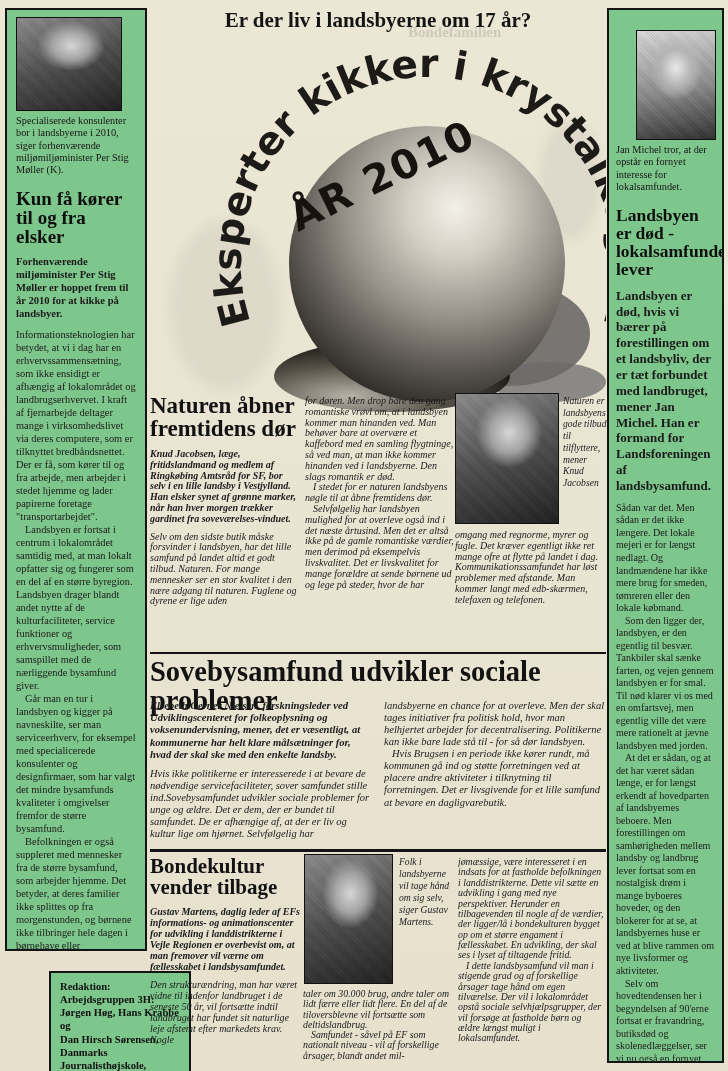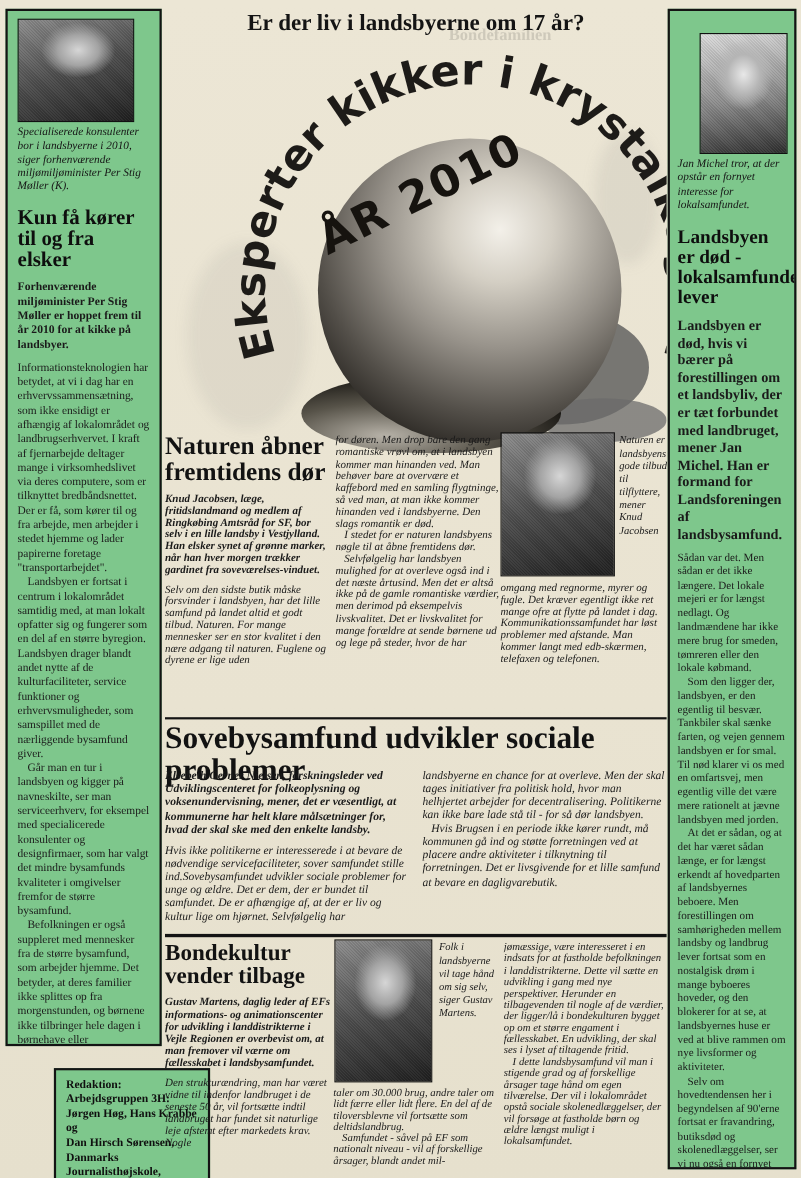--- a/index.html
+++ b/index.html
@@ -12,21 +12,21 @@
   .right-panel{left:607px;top:8px;width:117px;height:1055px;padding:20px 7px;}
   .photo{border:1px solid #111;box-sizing:border-box;
     background:
       radial-gradient(ellipse 45% 38% at 52% 30%, #d6d6d6 0%, #a3a3a3 40%, rgba(80,80,80,0) 72%),
       repeating-linear-gradient(45deg, rgba(0,0,0,.08) 0 1px, rgba(255,255,255,.04) 1px 2px),
       linear-gradient(160deg,#8d8d8d 0%,#4f4f4f 48%,#1f1f1f 100%);}
   .photo.light{background:
       radial-gradient(ellipse 46% 40% at 50% 34%, #e8e8e8 0%, #b5b5b5 42%, rgba(120,120,120,0) 75%),
       repeating-linear-gradient(45deg, rgba(0,0,0,.07) 0 1px, rgba(255,255,255,.05) 1px 2px),
       linear-gradient(170deg,#dcdcdc 0%,#8a8a8a 55%,#2e2e2e 100%);}
-  .cap{font-style:italic;font-size:10.3px;line-height:1.2;margin-top:4px;color:#151515;}
+  .cap{font-size:10.3px;line-height:1.2;margin-top:4px;color:#151515;}
   .side-hl{font-weight:bold;font-size:19px;line-height:1.02;margin:12px 0 9px;color:#0e0e0e;}
   .right-panel .side-hl{font-size:17.5px;margin:14px 0 9px;}
   .lead{font-weight:bold;font-size:10.6px;line-height:1.22;}
   .bodytxt{font-size:10.4px;line-height:1.25;margin-top:8px;}
   .bodytxt p{margin:0;}
   .bodytxt p + p{text-indent:9px;}
   .right-panel .lead{font-size:13px;}
   .right-panel .bodytxt{font-size:10.1px;line-height:1.24;}
   .red-lines{font-weight:bold;font-size:10.6px;line-height:1.24;color:#101010;}
   
@@ -172,16 +172,16 @@
     <p style="text-indent:0;">Den strukturændring, man har været vidne til indenfor landbruget i de seneste 50 år, vil fortsætte indtil landbruget har fundet sit naturlige leje afstemt efter markedets krav. Nogle</p>
   </div>
   <div class="photo gustav-photo"></div>
   <div class="gustav-cap">Folk i landsbyerne vil tage hånd om sig selv, siger Gustav Martens.</div>
   <div class="col bon-col2">
     <p>taler om 30.000 brug, andre taler om lidt færre eller lidt flere. En del af de tiloversblevne vil fortsætte som deltidslandbrug.</p>
     <p>Samfundet - såvel på EF som nationalt niveau - vil af forskellige årsager, blandt andet mil-</p>
   </div>
   <div class="col bon-col3">
     <p>jømæssige, være interesseret i en indsats for at fastholde befolkningen i landdistrikterne. Dette vil sætte en udvikling i gang med nye perspektiver. Herunder en tilbagevenden til nogle af de værdier, der ligger/lå i bondekulturen bygget op om et større engament i fællesskabet. En udvikling, der skal ses i lyset af tiltagende fritid.</p>
-    <p>I dette landsbysamfund vil man i stigende grad og af forskellige årsager tage hånd om egen tilværelse. Der vil i lokalområdet opstå sociale skolenedlæggelser, der vil forsøge at fastholde børn og ældre længst muligt i lokalsamfundet.</p>
+    <p>I dette landsbysamfund vil man i stigende grad og af forskellige årsager tage hånd om egen tilværelse. Der vil i lokalområdet opstå sociale selvhjælpsgrupper, der vil forsøge at fastholde børn og ældre længst muligt i lokalsamfundet.</p>
   </div>
 
 </div>
 
 </body></html>

